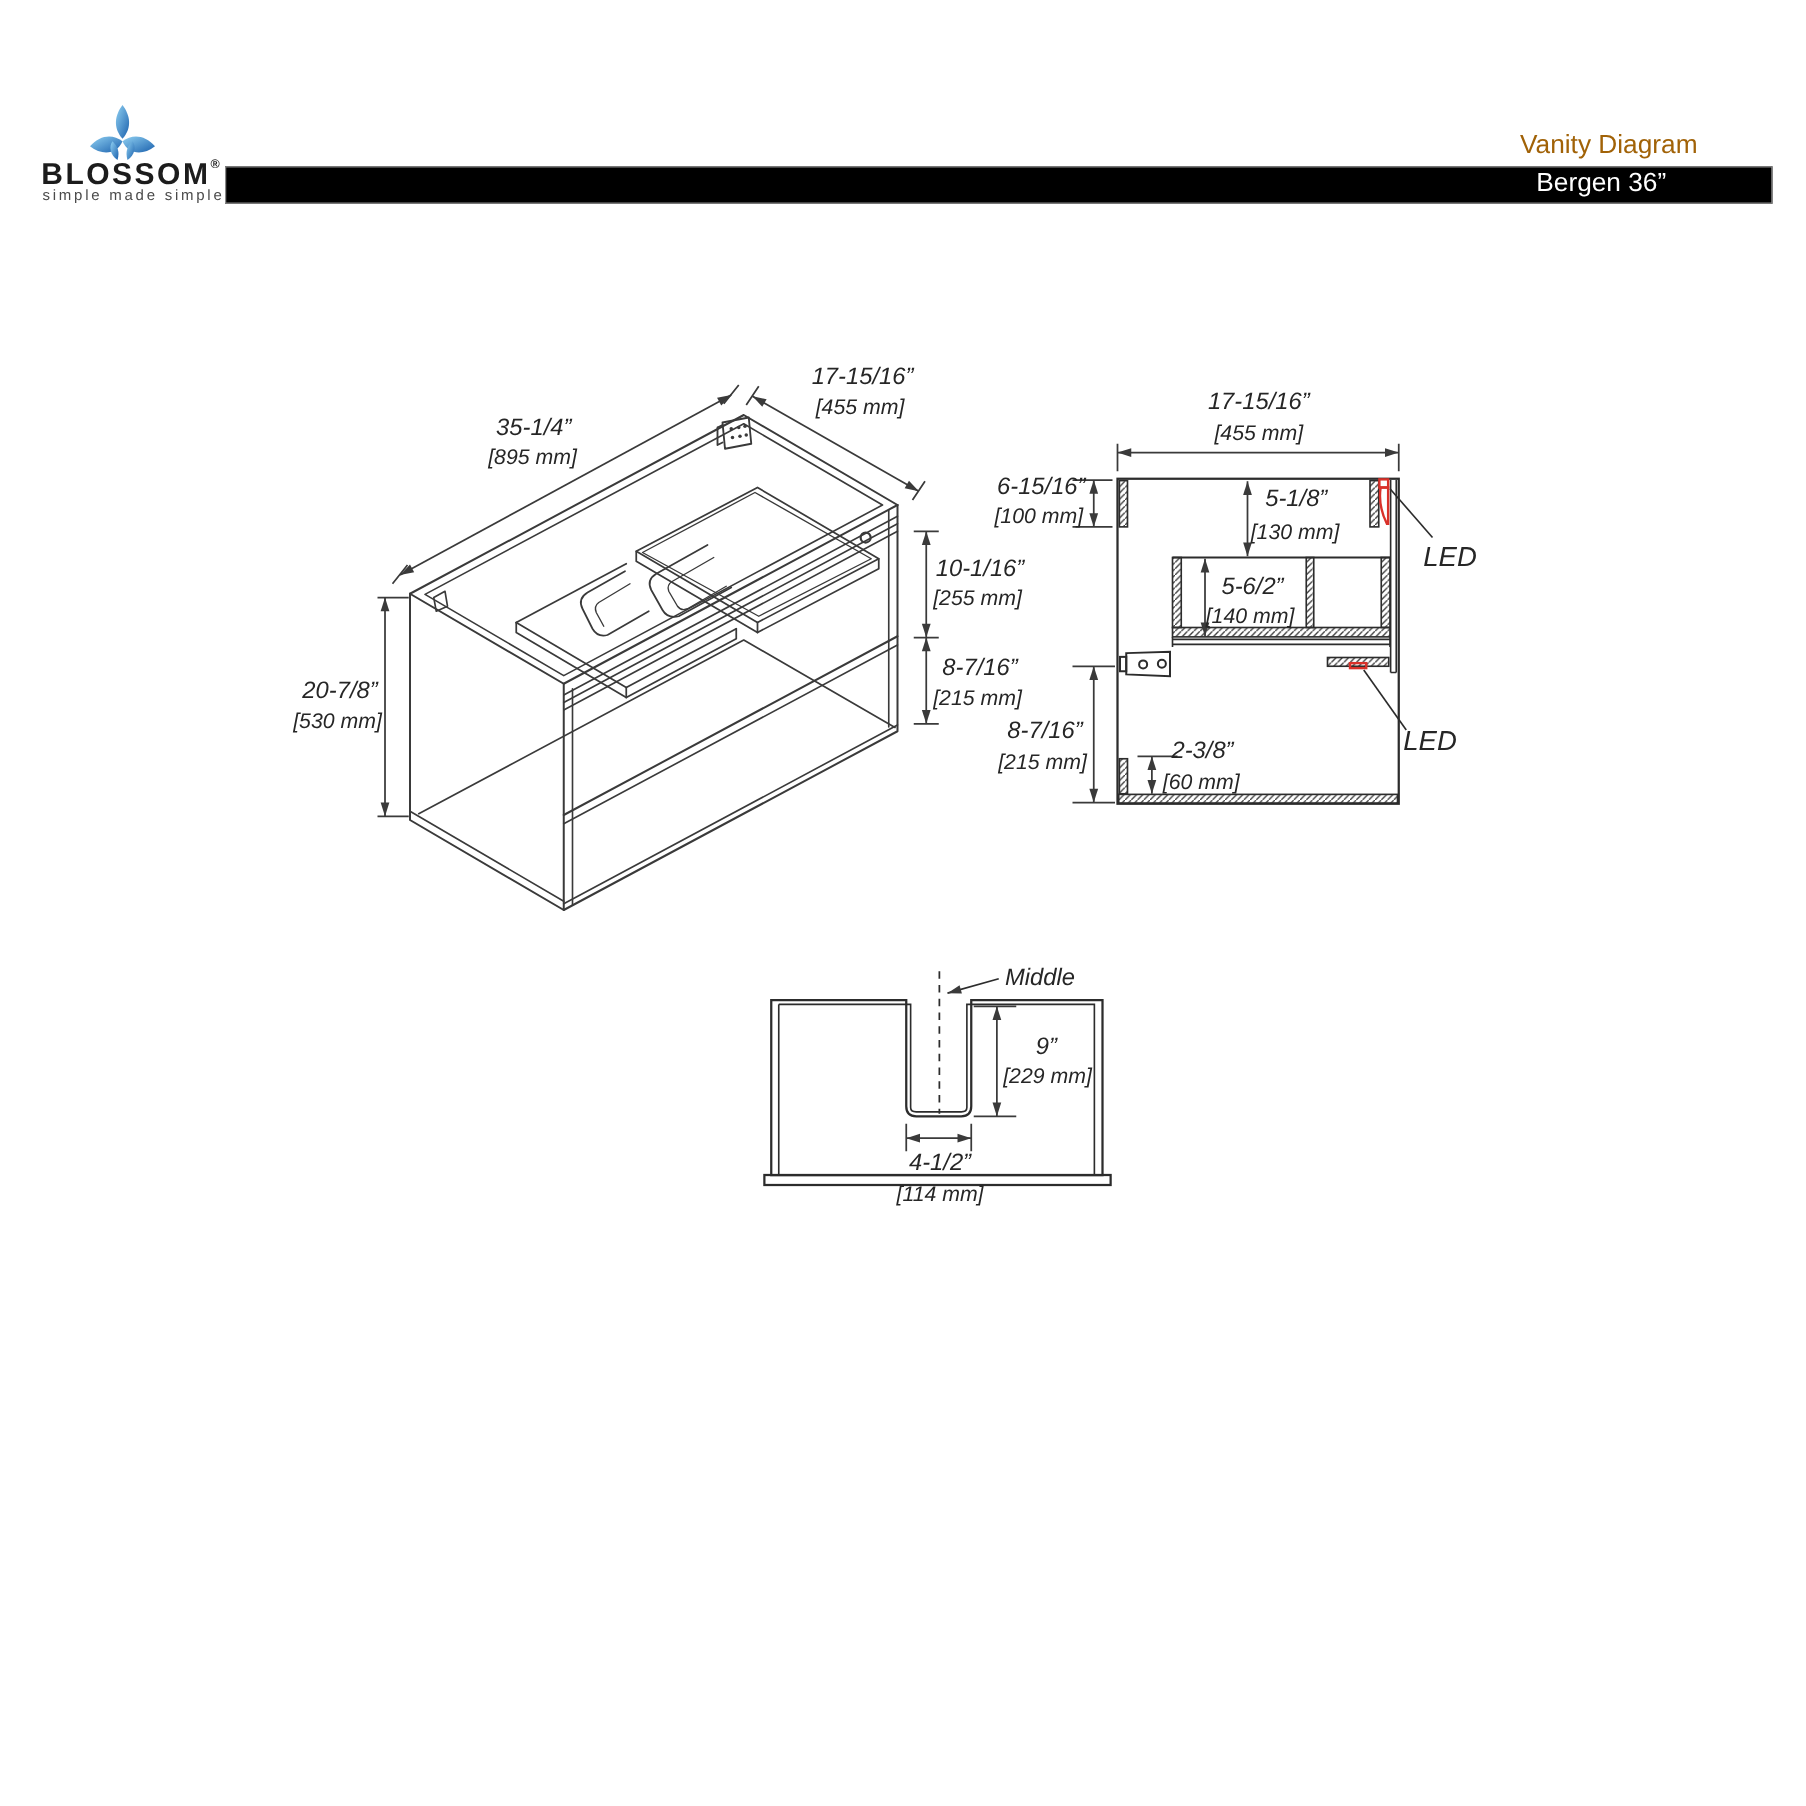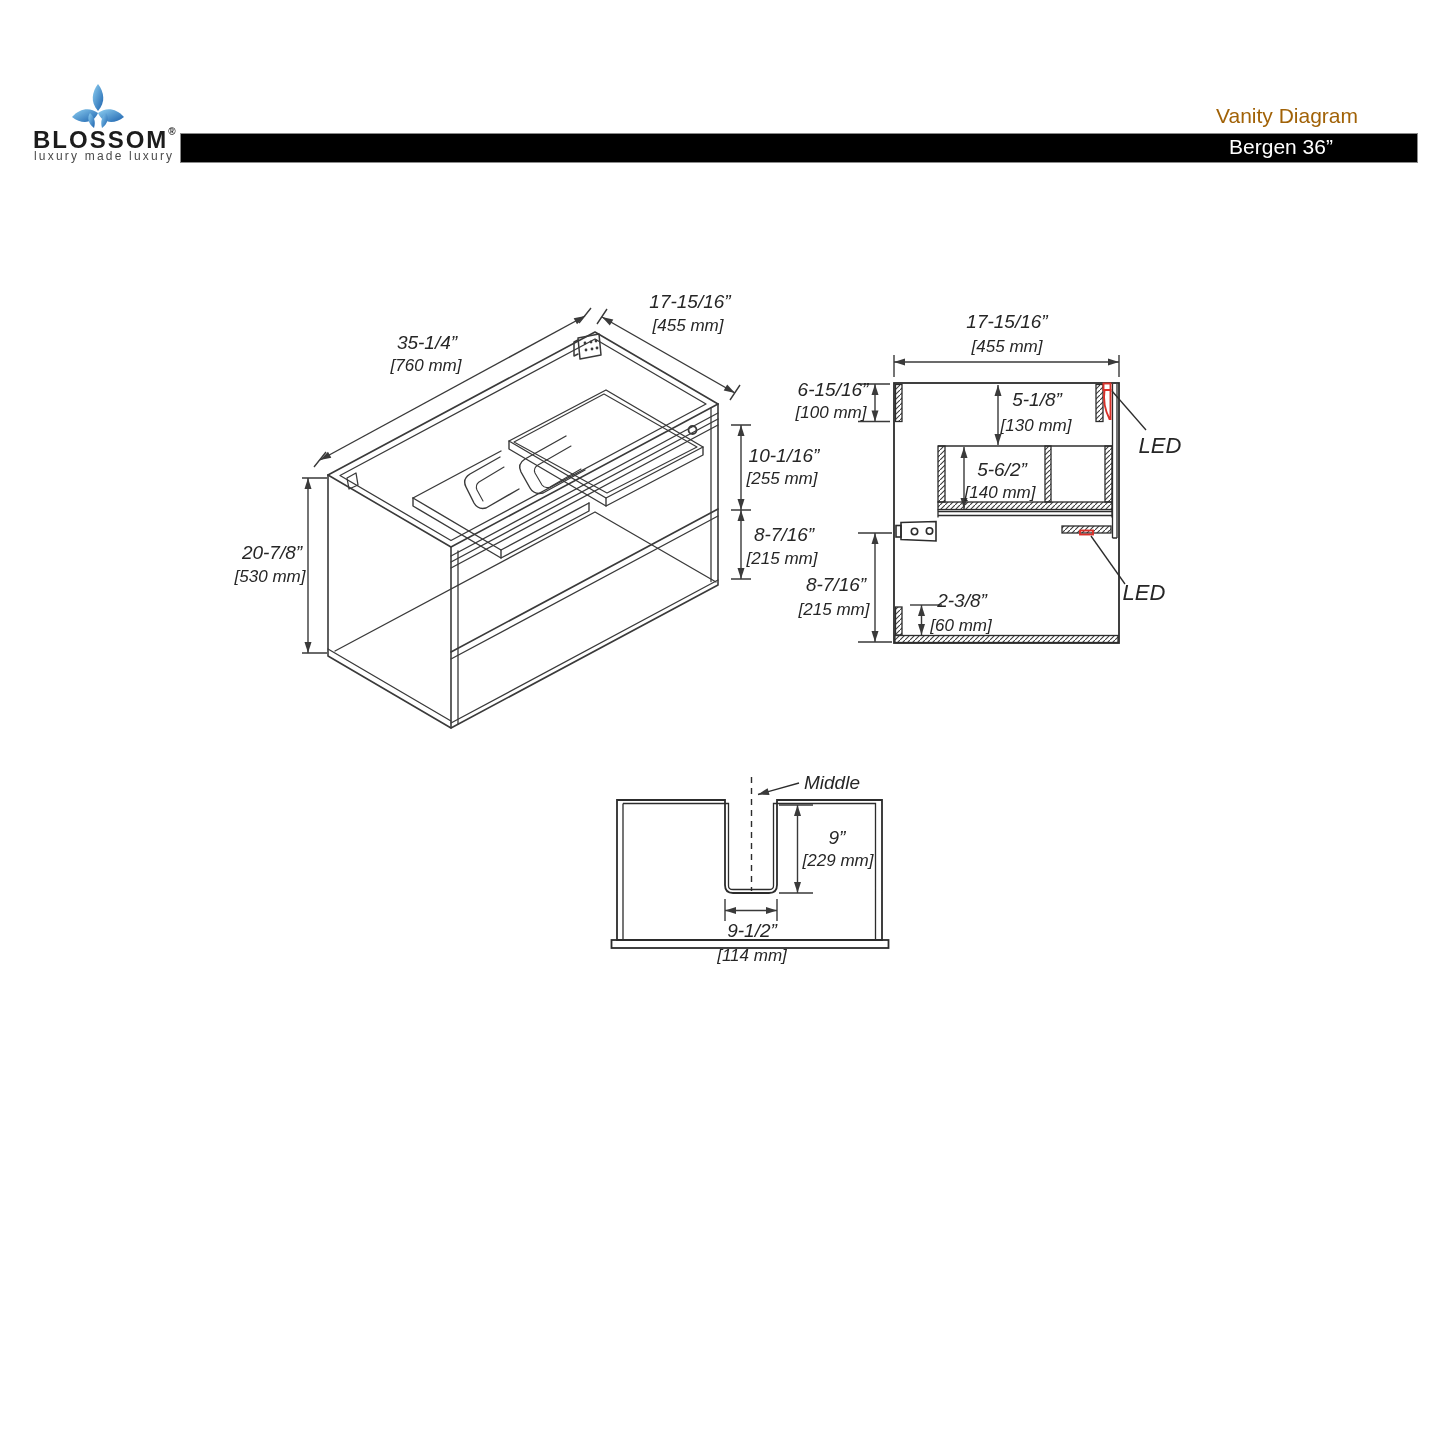--- a/index.html
+++ b/index.html
@@ -36,21 +36,21 @@
           <stop offset="1" stop-color="#1b61ad"></stop>
       </linearGradient>
     </defs>
     <path d="M29 2 C35 10 37 20 29 29 C21 20 23 10 29 2 Z" fill="url(#pet)"></path>
     <path d="M3 35 C11 26 21 25 29 31 C25 41 13 43 3 35 Z" fill="url(#pet)"></path>
     <path d="M55 35 C47 26 37 25 29 31 C33 41 45 43 55 35 Z" fill="url(#pet)"></path>
     <path d="M21 31 C25 35 27 39 25 46 C19 42 18 35 21 31 Z" fill="url(#pet)"></path>
     <path d="M37 31 C33 35 31 39 33 46 C39 42 40 35 37 31 Z" fill="url(#pet)"></path>
   </svg>
   <div id="brand-name"><span>BLOSSOM</span><span id="brand-reg">®</span></div>
-  <div id="brand-tagline">luxury made luxury</div>
+  <div id="brand-tagline">simple made simple</div>
   <div id="doc-title">Vanity Diagram</div>
   <div id="model-bar"></div>
   <div id="model-name">Bergen 36”</div>
 
   <svg width="1445" height="1445" viewBox="0 0 1445 1445">
     <defs>
       <pattern id="hatch" width="5" height="5" patternUnits="userSpaceOnUse">
         <path d="M0,5 L5,0" stroke="#3a3a3a" stroke-width="1.1"></path>
       </pattern>
       <marker id="ah" markerWidth="13" markerHeight="10" refX="11.5" refY="4.5" orient="auto-start-reverse" markerUnits="userSpaceOnUse">
@@ -183,21 +183,21 @@
 
     <g stroke="#3a3a3a" stroke-width="1.4" fill="none">
       <path d="M779 805 L813 805 M779 893 L813 893"></path>
       <path d="M797.5 805 L797.5 893" marker-start="url(#ah)" marker-end="url(#ah)"></path>
       <path d="M725 899 L725 921 M777 899 L777 921"></path>
       <path d="M725 910.5 L777 910.5" marker-start="url(#ah)" marker-end="url(#ah)"></path>
     </g>
   </svg>
 
   <div class="dim dim-in" style="left:427px;top:343px">35-1/4”</div>
-  <div class="dim dim-mm" style="left:426px;top:366px">[760 mm]</div>
+  <div class="dim dim-mm" style="left:426px;top:366px">[895 mm]</div>
   <div class="dim dim-in" style="left:690px;top:302px">17-15/16”</div>
   <div class="dim dim-mm" style="left:688px;top:326px">[455 mm]</div>
   <div class="dim dim-in" style="left:272px;top:553px">20-7/8”</div>
   <div class="dim dim-mm" style="left:270px;top:577px">[530 mm]</div>
   <div class="dim dim-in" style="left:784px;top:456px">10-1/16”</div>
   <div class="dim dim-mm" style="left:782px;top:479px">[255 mm]</div>
   <div class="dim dim-in" style="left:784px;top:535px">8-7/16”</div>
   <div class="dim dim-mm" style="left:782px;top:559px">[215 mm]</div>
 
   <div class="dim dim-in" style="left:1007px;top:322px">17-15/16”</div>
@@ -211,16 +211,16 @@
   <div class="dim dim-in" style="left:836px;top:585px">8-7/16”</div>
   <div class="dim dim-mm" style="left:834px;top:610px">[215 mm]</div>
   <div class="dim dim-in" style="left:962px;top:601px">2-3/8”</div>
   <div class="dim dim-mm" style="left:961px;top:626px">[60 mm]</div>
   <div class="dim note" style="left:1160px;top:446px">LED</div>
   <div class="dim note" style="left:1144px;top:593px">LED</div>
 
   <div class="dim dim-in" style="left:832px;top:783px">Middle</div>
   <div class="dim dim-in" style="left:837px;top:838px">9”</div>
   <div class="dim dim-mm" style="left:838px;top:861px">[229 mm]</div>
-  <div class="dim dim-in" style="left:752px;top:931px">9-1/2”</div>
+  <div class="dim dim-in" style="left:752px;top:931px">4-1/2”</div>
   <div class="dim dim-mm" style="left:752px;top:956px">[114 mm]</div>
 
 </div>
 
 </body></html>

